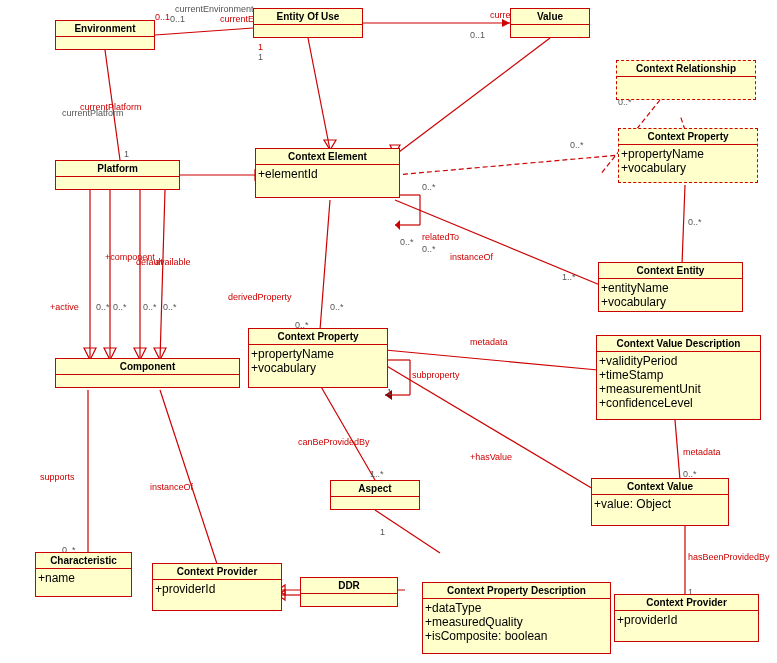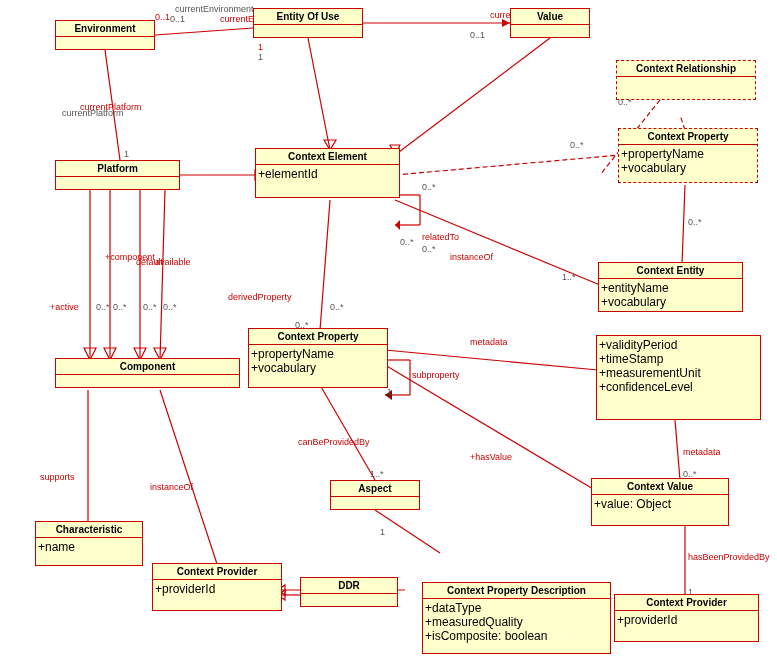--- a/index.html
+++ b/index.html
@@ -216,38 +216,39 @@
   <div class="uml-box" style="left:55px; top:358px; width:185px; min-height:30px;">
     <div class="box-title">Component</div>
   </div>
 
   <div class="uml-box" style="left:248px; top:328px; width:140px; min-height:60px;">
     <div class="box-title">Context Property</div>
     <div class="box-body">+propertyName<br>+vocabulary</div>
   </div>
 
   <div class="uml-box" style="left:596px; top:335px; width:165px; min-height:85px;">
+    <div class="box-title">Context Value Description</div>
     <div class="box-body">+validityPeriod<br>+timeStamp<br>+measurementUnit<br>+confidenceLevel</div>
   </div>
 
   <div class="uml-box" style="left:330px; top:480px; width:90px; min-height:30px;">
     <div class="box-title">Aspect</div>
   </div>
 
   <div class="uml-box" style="left:591px; top:478px; width:138px; min-height:48px;">
     <div class="box-title">Context Value</div>
     <div class="box-body">+value: Object</div>
   </div>
 
   <div class="uml-box" style="left:402px; top:582px; width:189px; min-height:72px;margin-left:20px;">
     <div class="box-title">Context Property Description</div>
     <div class="box-body">+dataType<br>+measuredQuality<br>+isComposite: boolean</div>
   </div>
 
-  <div class="uml-box" style="left:35px; top:521px; width:108px; min-height:45px;">
+  <div class="uml-box" style="left:35px; top:552px; width:97px; min-height:45px;">
     <div class="box-title">Characteristic</div>
     <div class="box-body">+name</div>
   </div>
 
   <div class="uml-box" style="left:152px; top:563px; width:130px; min-height:48px;">
     <div class="box-title">Context Provider</div>
     <div class="box-body">+providerId</div>
   </div>
 
   <div class="uml-box" style="left:300px; top:577px; width:98px; min-height:30px;">

